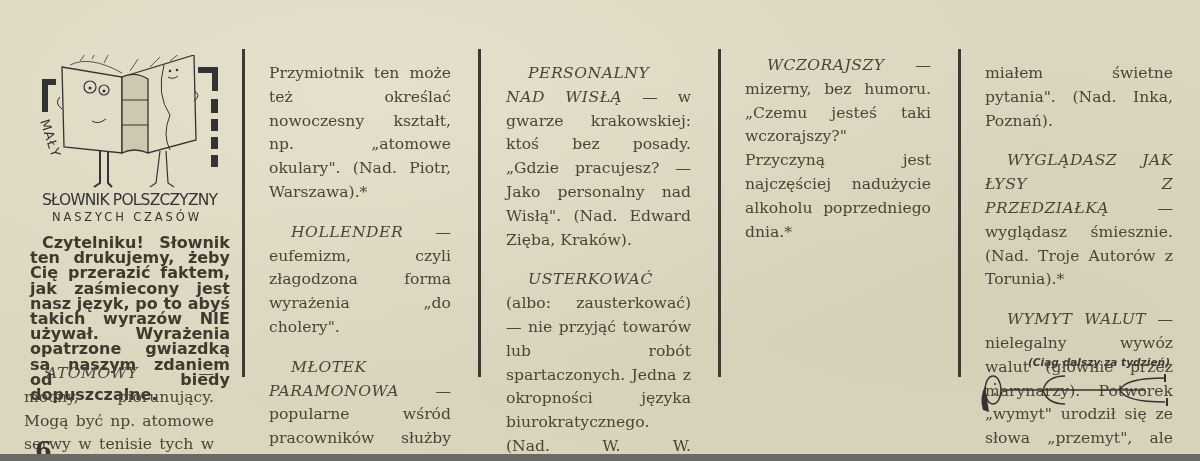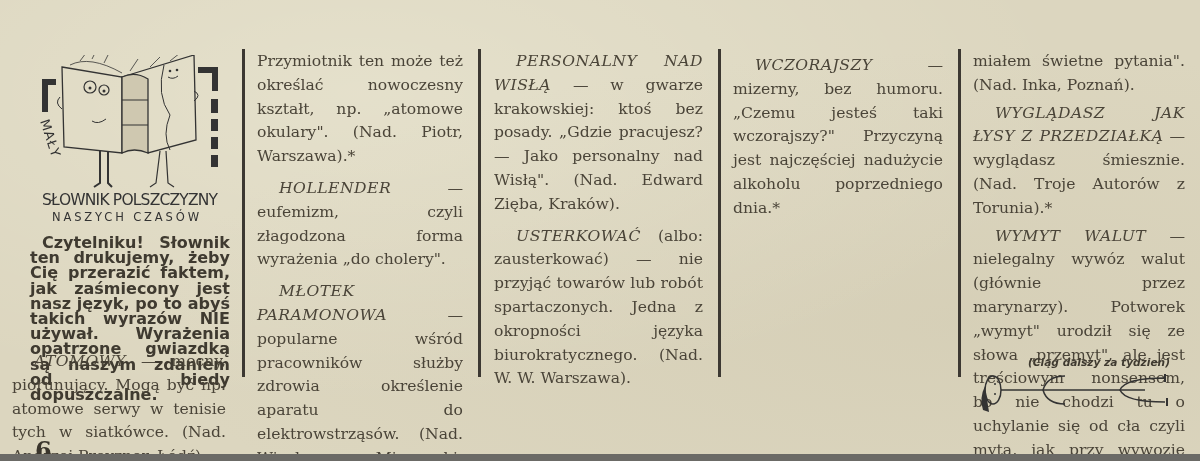--- a/index.html
+++ b/index.html
@@ -24,21 +24,21 @@
   .col {
     position: absolute; top: 46px;
     font-size: 15.6px; line-height: 23.8px;
     text-align: justify;
     hyphens: manual;
   }
   .sep {
     position: absolute; top: 49px; width: 3px; height: 328px;
     background: #3c3832;
   }
-  .col p { margin: 4px; text-indent: 22px; }
+  .col p { margin: 16px; text-indent: 22px; }
   .col p.cont { text-indent: 0; }
   .col p.gap { margin-top: 8px; }
   .head { letter-spacing: 0.5px; font-style: italic; }
   .c1 { left: 8px; width: 222px; top: 346px; }
   .c2 { left: 253px; width: 214px; }
   .c3 { left: 490px; width: 217px; }
   .c4 { left: 729px; width: 218px; }
   .c5 { left: 969px; width: 220px; }
   .intro {
     position: absolute; left: 30px; top: 235px; width: 200px;

